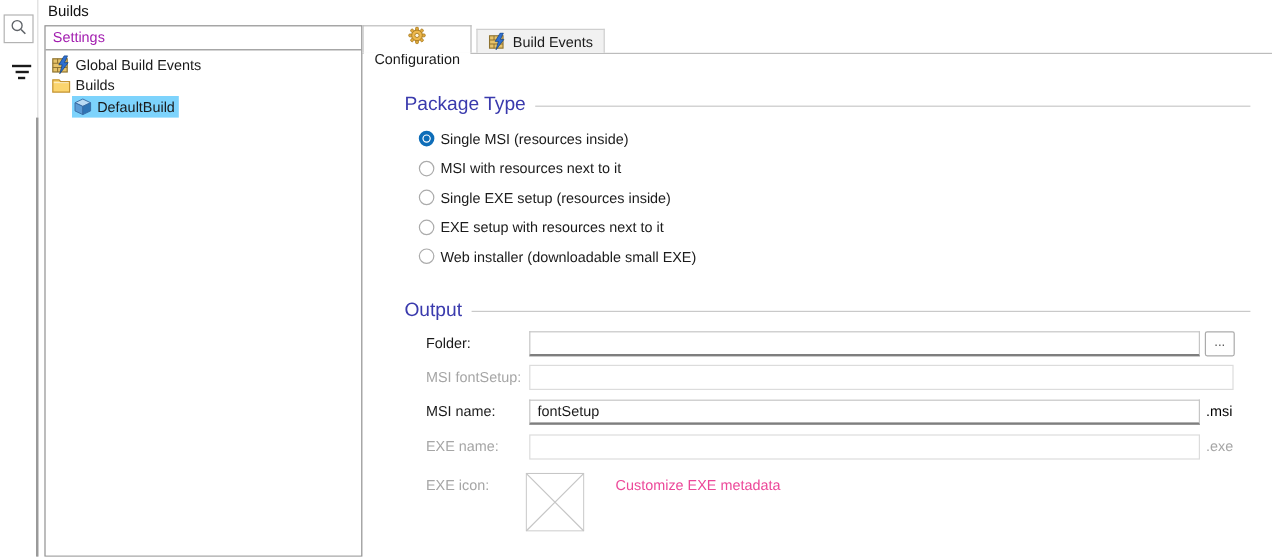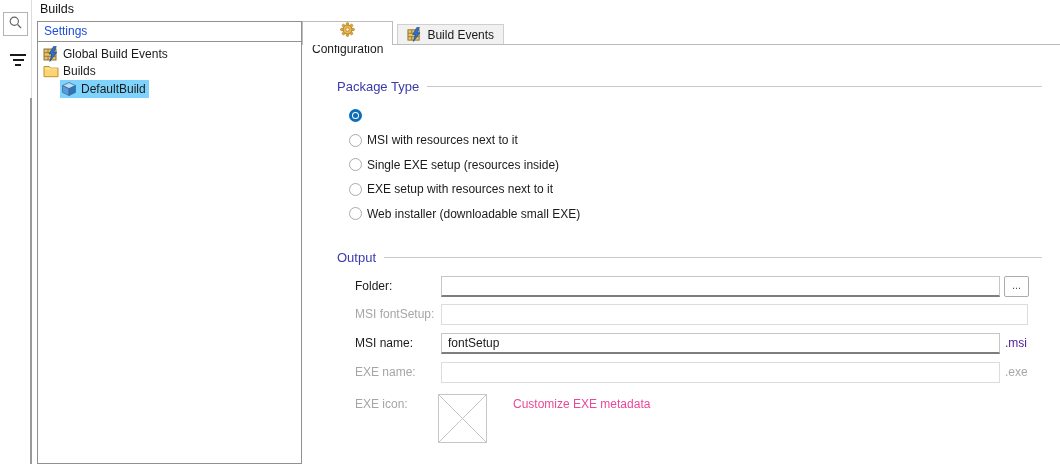--- a/index.html
+++ b/index.html
@@ -16,40 +16,40 @@
   #filter-btn { left:9px; top:54px; width:18px; height:12px; display:flex; flex-direction:column;
     align-items:center; justify-content:space-between; }
   #filter-btn .bar { height:2px; background:#1a1a1a; }
   #filter-btn .b1 { width:16px; } #filter-btn .b2 { width:11px; } #filter-btn .b3 { width:6px; }
 
   
   #page-title { left:40px; top:0; height:19px; line-height:19px; font-size:12.5px; color:#111; }
 
   
   #tree-panel { left:37px; top:21px; width:265px; height:443px; border:1px solid #919191; background:#fff; }
-  #tree-header { height:20px; line-height:19px; padding-left:6px; border-bottom:1px solid #919191; color:#1d4ed8; }
+  #tree-header { height:20px; line-height:19px; padding-left:6px; border-bottom:1px solid #919191; color:#a21caf; }
   #tree-body { padding-top:3px; }
   .tree-row { display:flex; align-items:center; height:17.5px; padding-left:4px; white-space:nowrap; }
   .tree-row .sel-wrap { display:flex; align-items:center; padding:1px 3px 1px 1px; }
   .tree-row.selected .sel-wrap { background:#7dd3fc; }
   .tree-row.child { padding-left:22px; }
   .tree-icon { width:16px; height:16px; margin-right:4px; flex:0 0 auto; }
 
   
   #tabbar { left:302px; top:22px; width:758px; height:23px; display:flex; align-items:flex-end;
     border-bottom:1px solid #bcbcbc; }
   .tab { display:flex; align-items:center; gap:5px; padding:0 9px; white-space:nowrap; }
   .tab.active { height:23px; background:#fff; border:1px solid #bcbcbc; border-bottom:none; position:relative;flex-direction:column; }
   .tab.active::after { content:""; position:absolute; left:0; right:0; bottom:-1px; height:1px; background:#fff; }
   .tab.inactive { height:20px; background:#f1f1f1; border:1px solid #cfcfcf; border-bottom:none; margin-left:4px; }
   .tab-icon { width:15px; height:15px; }
 
   
   .group-hd { display:flex; align-items:center; right:18px; }
-  .group-hd .hd-text { color:#3a3aad; font-size:13px; white-space:nowrap; }
+  .group-hd .hd-text { color:#3a3aad; font-size:16px; white-space:nowrap; }
   .group-hd .hd-rule { flex:1; height:1px; background:#c9c9c9; margin-left:8px; }
   #pkg-hd { left:337px; top:79px; }
   #out-hd { left:337px; top:250px; }
 
   
   #radio-list { left:349px; top:108px; }
   .radio-row { display:flex; align-items:center; height:15px; margin-bottom:9.5px; }
   .radio { width:13px; height:13px; border-radius:50%; margin-right:5px; flex:0 0 auto; background:#fff; }
   .radio.off { border:1px solid #ababab; }
   .radio.on { border:3px solid #0e6db8; position:relative; }
@@ -58,21 +58,21 @@
   .radio-label { white-space:nowrap; }
 
   
   .fld-label { position:absolute; left:355px; height:20px; line-height:20px; white-space:nowrap; }
   .fld-label.dim, .dim { color:#a6a6a6; }
   .txt { position:absolute; left:441px; height:21px; background:#fff; padding:0 6px;
     font-family:"Liberation Sans","DejaVu Sans",sans-serif; font-size:12px; color:#1a1a1a;
     border:1px solid #c6c6c6; border-bottom:2px solid #7e7e7e; outline:none; }
   .txt.disabled { border:1px solid #dcdcdc; border-bottom:1px solid #dcdcdc; background:#fff; }
   .suffix { position:absolute; left:1005px; height:21px; line-height:21px; }
-  .suffix.dark { color:#4c1d95; }
+  .suffix.dark { color:#000000; }
   #browse-btn { left:1004px; top:276px; width:25px; height:21px; border:1px solid #ababab;
     border-radius:2px; background:#fefefe; color:#555; font-size:11px; line-height:17px;
     text-align:center; cursor:default; }
   #exe-icon-box { left:438px; top:394px; width:49px; height:49px; }
   #customize-link { left:513px; top:396px; height:16px; line-height:16px; color:#ec4899; white-space:nowrap; }
 </style>
 </head>
 <body>
 
 <div id="stage">
@@ -173,20 +173,21 @@
   </div>
 
   <div class="abs group-hd" id="pkg-hd">
     <span class="hd-text">Package Type</span>
     <span class="hd-rule"></span>
   </div>
 
   <div class="abs" id="radio-list">
     <div class="radio-row">
       <span class="radio on"></span>
+      <span class="radio-label">Single MSI (resources inside)</span>
     </div>
     <div class="radio-row">
       <span class="radio off"></span>
       <span class="radio-label">MSI with resources next to it</span>
     </div>
     <div class="radio-row">
       <span class="radio off"></span>
       <span class="radio-label">Single EXE setup (resources inside)</span>
     </div>
     <div class="radio-row">

